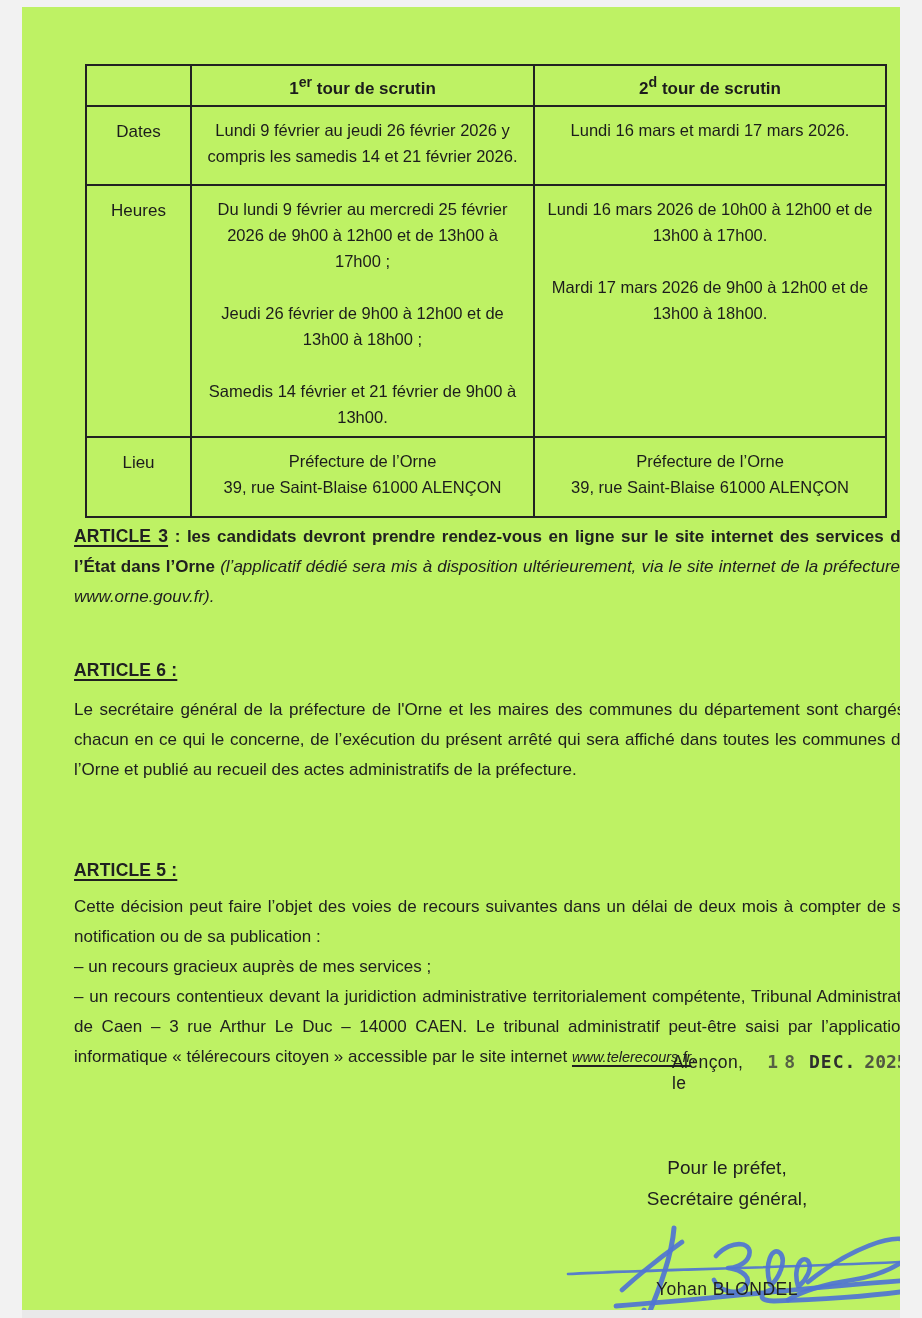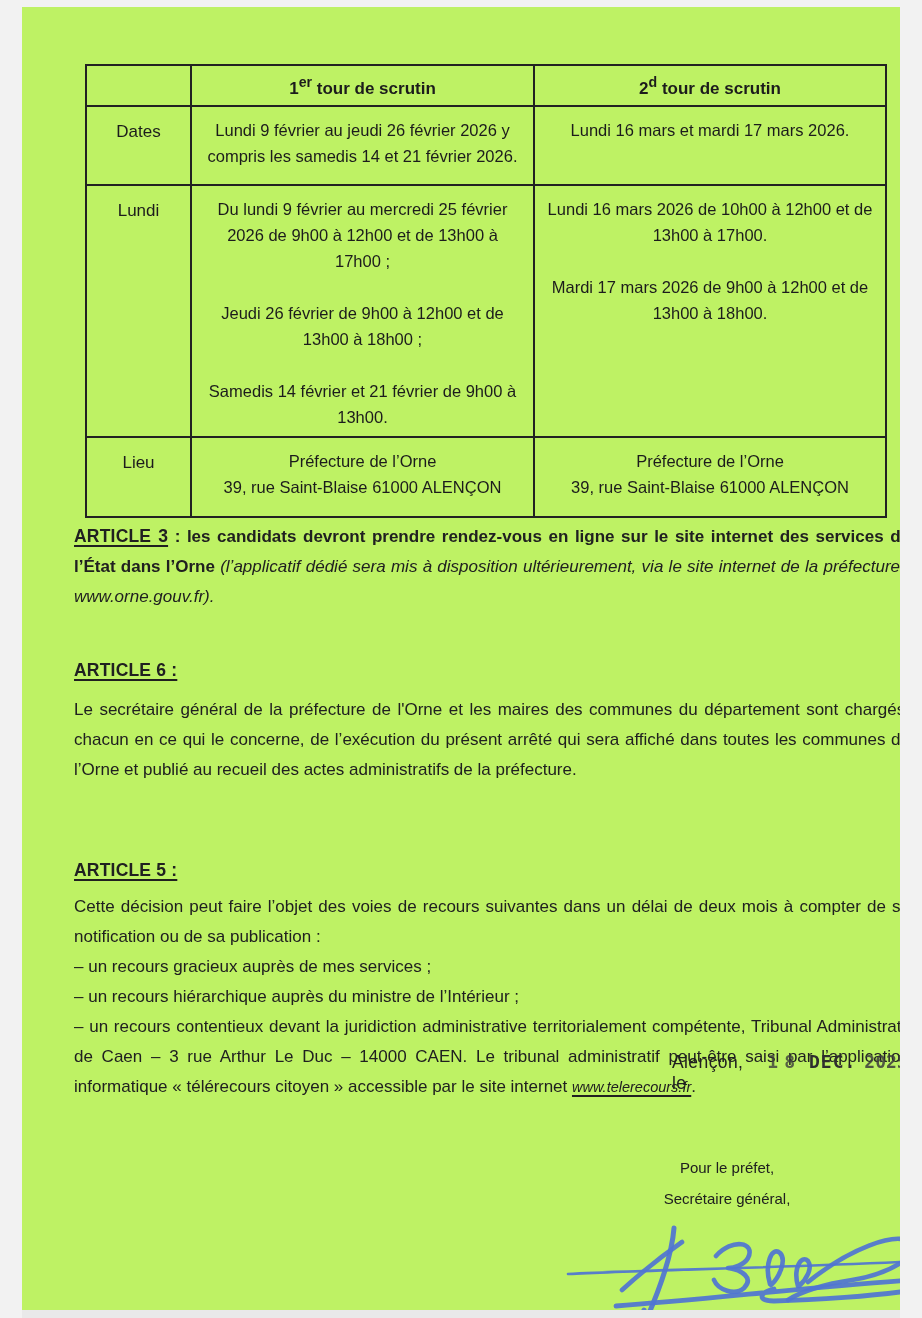--- a/index.html
+++ b/index.html
@@ -57,21 +57,21 @@
     font-family:"DejaVu Sans Mono", monospace;
     font-weight:700; font-size:18px; color:#3d3d3d;
     letter-spacing:1px; white-space:nowrap;
   }
   .stamp .day  { letter-spacing:6px; opacity:0.8; }
   .stamp .mon  { margin-left:8px; color:#2e2e2e; }
   .stamp .year { margin-left:8px; opacity:0.85; letter-spacing:0px; }
 
   
   .sig-titles { position:absolute; left:565px; top:1145px; width:280px; text-align:center;
-                font-size:15px; line-height:31px; }
+                font-size:19px; line-height:31px; }
   .sig-name   { position:absolute; left:565px; top:1272px; width:280px; text-align:center;
                 font-size:17.5px; letter-spacing:0.5px; }
   .sig-ink { position:absolute; left:538px; top:1215px; width:384px; height:103px; pointer-events:none; }
   .sig-ink path { fill:none; stroke-linecap:round; stroke-linejoin:round; opacity:0.92; }
 
   
   .scan-edge { position:absolute; left:0; bottom:0; width:100%; height:15px; background:#e9e9e9; }
 </style>
 </head>
 <body>
@@ -89,21 +89,21 @@
       <th></th>
       <th><span>1</span><sup>er</sup><span> tour de scrutin</span></th>
       <th><span>2</span><sup>d</sup><span> tour de scrutin</span></th>
     </tr>
     <tr class="h-dates">
       <td class="row-label">Dates</td>
       <td class="pad-top">Lundi 9 février au jeudi 26 février 2026 y compris les samedis 14 et 21 février 2026.</td>
       <td class="pad-top">Lundi 16 mars et mardi 17 mars 2026.</td>
     </tr>
     <tr class="h-heures">
-      <td class="row-label">Lundi</td>
+      <td class="row-label">Heures</td>
       <td class="pad-top">
         <p class="cell-p">Du lundi 9 février au mercredi 25 février 2026 de 9h00 à 12h00 et de 13h00 à 17h00 ;</p>
         <p class="cell-p">Jeudi 26 février de 9h00 à 12h00 et de 13h00 à 18h00 ;</p>
         <p class="cell-p">Samedis 14 février et 21 février de 9h00 à 13h00.</p>
       </td>
       <td class="pad-top">
         <p class="cell-p">Lundi 16 mars 2026 de 10h00 à 12h00 et de 13h00 à 17h00.</p>
         <p class="cell-p">Mardi 17 mars 2026 de 9h00 à 12h00 et de 13h00 à 18h00.</p>
       </td>
     </tr>
@@ -123,21 +123,20 @@
 
   <p class="block j" style="top:514px;"><span class="b u art-h">ARTICLE 3</span><span class="b"> : les candidats devront prendre rendez-vous en ligne sur le site internet des services de l’État dans l’Orne </span><span class="i">(l’applicatif dédié sera mis à disposition ultérieurement, via le site internet de la préfecture : www.orne.gouv.fr).</span></p>
 
   <div class="block" style="top:648px;"><span class="art-h u">ARTICLE 6 :</span></div>
   <p class="block j" style="top:688px;">Le secrétaire général de la préfecture de l'Orne et les maires des communes du département sont chargés, chacun en ce qui le concerne, de l’exécution du présent arrêté qui sera affiché dans toutes les communes de l’Orne et publié au recueil des actes administratifs de la préfecture.</p>
 
   <div class="block" style="top:848px;"><span class="art-h u">ARTICLE 5 :</span></div>
   <div class="block j" style="top:885px;">
     <p class="p-space">Cette décision peut faire l’objet des voies de recours suivantes dans un délai de deux mois à compter de sa notification ou de sa publication :</p>
     <p class="p-space">– un recours gracieux auprès de mes services ;</p>
-    <p class="p-space">– un recours hiérarchique auprès du ministre de l’Intérieur ;</p>
     <p class="p-space"><span>– un recours contentieux devant la juridiction administrative territorialement compétente, Tribunal Administratif de Caen – 3 rue Arthur Le Duc – 14000 CAEN. Le tribunal administratif peut-être saisi par l’application informatique « télérecours citoyen » accessible par le site internet </span><span class="u i small-link">www.telerecours.fr</span><span>.</span></p>
   </div>
 
   <div class="dateline">
     <span class="place">Alençon, le</span>
     <span class="stamp"><span class="day">18</span><span class="mon">DEC.</span><span class="year">2025</span></span>
   </div>
 
   <div class="sig-titles">
     <div>Pour le préfet,</div>
@@ -148,15 +147,16 @@
     <path stroke-width="2.6" d="M 8 52 C 80 48, 230 46, 382 38" style="stroke: rgb(79, 116, 210);"></path>
     <path stroke-width="5" d="M 114 6 C 112 32, 100 66, 87 96 C 84 102, 80 98, 84 88" style="stroke: rgb(79, 116, 210);"></path>
     <path stroke-width="4.6" d="M 62 68 C 84 48, 102 34, 122 20" style="stroke: rgb(79, 116, 210);"></path>
     <path stroke-width="4.6" d="M 156 34 C 172 16, 196 20, 188 36 C 184 43, 174 46, 168 46 C 182 48, 194 56, 184 66 C 175 74, 158 68, 154 58" style="stroke: rgb(79, 116, 210);"></path>
     <path stroke-width="4.6" d="M 210 62 C 204 42, 212 24, 220 31 C 227 38, 219 56, 211 63" style="stroke: rgb(79, 116, 210);"></path>
     <path stroke-width="4.6" d="M 238 64 C 233 47, 241 32, 248 39 C 253 46, 246 58, 239 64" style="stroke: rgb(79, 116, 210);"></path>
     <path stroke-width="4.6" d="M 248 60 C 288 28, 336 8, 352 21 C 362 32, 330 52, 292 58 C 264 62, 240 70, 228 78" style="stroke: rgb(79, 116, 210);"></path>
     <path stroke-width="4.8" d="M 56 84 C 140 78, 260 64, 352 58 C 374 56, 378 64, 354 68 C 316 74, 254 78, 214 79 C 198 79, 198 71, 214 67" style="stroke: rgb(79, 116, 210);"></path>
   </svg>
 
+  <div class="sig-name">Yohan BLONDEL</div>
 
   <div class="scan-edge"></div>
 </div>
 
 </body></html>

